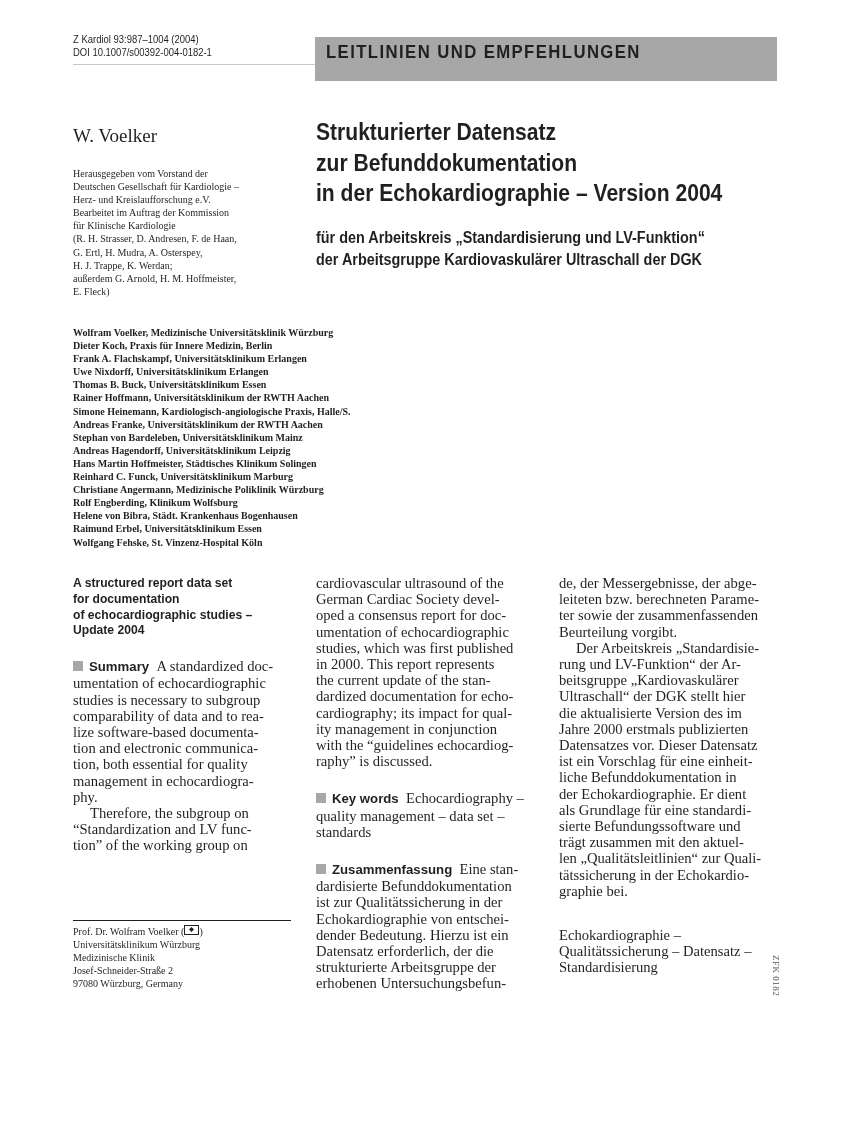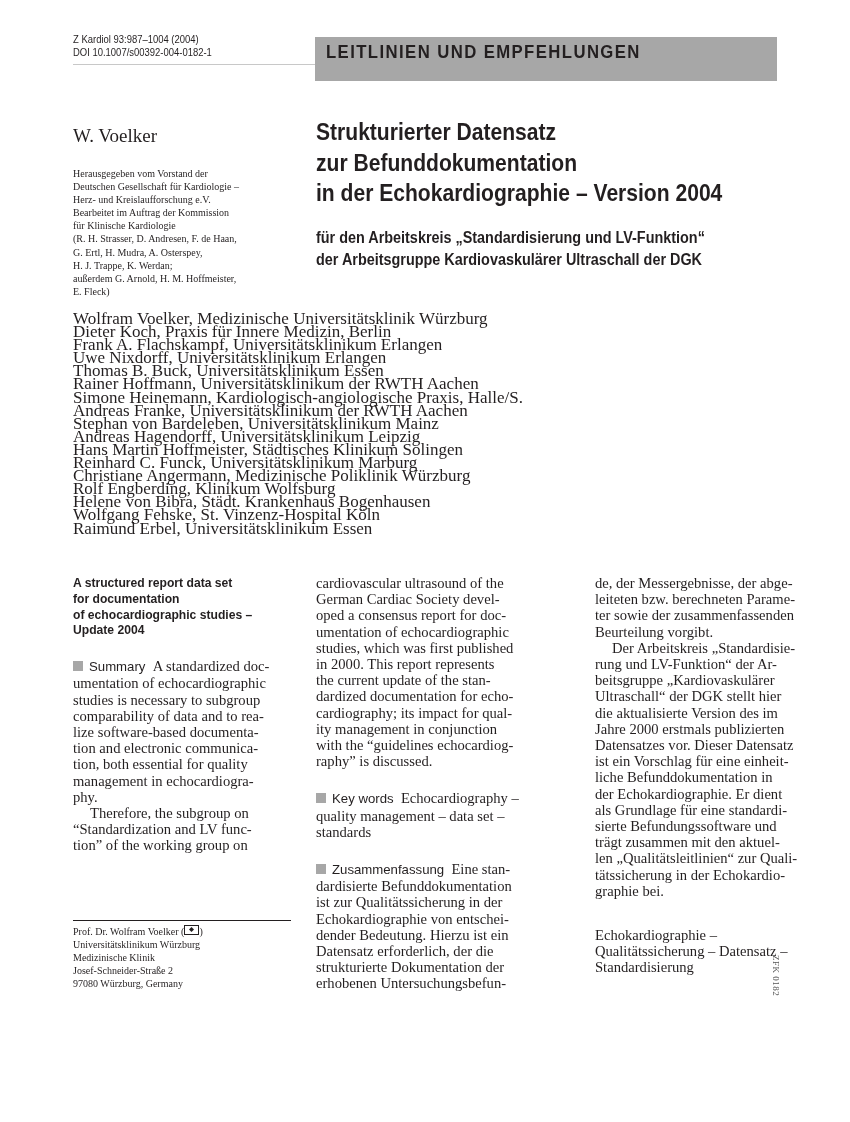--- a/index.html
+++ b/index.html
@@ -12,28 +12,28 @@
     #section-banner { left: 315px; top: 37px; width: 462px; height: 44px; background: #a7a7a7; }
     #section-banner span { position: absolute; left: 11px; top: 4px; font-size: 19px; font-weight: bold; letter-spacing: 1.6px; color: #231f20; transform: scaleX(0.88); transform-origin: left top; white-space: nowrap; }
     #header-rule { left: 73px; top: 64px; width: 242px; height: 1px; background: #c8c8c8; }
 
     #author-name { left: 73px; top: 125px; font-size: 19px; }
     #editorial-note { left: 73px; top: 167px; font-size: 10px; line-height: 13.1px; width: 240px; }
 
     #main-title { left: 316px; top: 117px; font-size: 24.5px; font-weight: bold; line-height: 30.5px; transform: scaleX(0.86); transform-origin: left top; white-space: nowrap; }
     #subtitle { left: 316px; top: 227px; font-size: 16px; font-weight: bold; line-height: 22px; transform: scaleX(0.90); transform-origin: left top; white-space: nowrap; }
 
-    #authors-list { left: 73px; top: 312px; font-size: 17px; line-height: 13.1px; white-space: nowrap; }
+    #authors-list { left: 73px; top: 326px; font-size: 10px; line-height: 13.1px; white-space: nowrap; font-weight: bold; }
 
     .col { position: absolute; font-size: 14.6px; line-height: 16.2px; width: 230px; }
     #col-1 { left: 73px; top: 575px; }
     #col-2 { left: 316px; top: 575px; }
-    #col-3 { left: 559px; top: 575px; margin-left: 36px; }
+    #col-3 { left: 559px; top: 575px; }
     .en-title { font-size: 13.2px; font-weight: bold; line-height: 15.8px; transform: scaleX(0.92); transform-origin: left top; white-space: nowrap; }
-    .sec-head { font-weight: normal; font-size: 13.2px; }
+    .sec-head { font-weight: bold; font-size: 13.2px; }
     .sq { display: inline-block; width: 10px; height: 10px; background: #a7a7a7; margin-right: 6px; vertical-align: 0px; }
     .indent { text-indent: 17px; }
 
     #footnote-rule { left: 73px; top: 920px; width: 218px; height: 1px; background: #231f20; }
     #corresp { left: 73px; top: 925px; font-size: 10px; line-height: 13.1px; white-space: nowrap; }
     .mail-icon { display: inline-block; width: 13px; height: 8px; border: 1px solid #231f20; position: relative; vertical-align: 0px; }
     .mail-icon::after { content: ""; position: absolute; left: 4px; top: 1px; width: 5px; height: 5px; background: #231f20; transform: rotate(45deg) scale(0.7); }
 
     #side-code { left: 781px; top: 955px; font-size: 9px; color: #555; transform: rotate(90deg); transform-origin: left top; white-space: nowrap; letter-spacing: 0.5px; }
   </style>
@@ -82,22 +82,22 @@
   <div>Rainer Hoffmann, Universitätsklinikum der RWTH Aachen</div>
   <div>Simone Heinemann, Kardiologisch-angiologische Praxis, Halle/S.</div>
   <div>Andreas Franke, Universitätsklinikum der RWTH Aachen</div>
   <div>Stephan von Bardeleben, Universitätsklinikum Mainz</div>
   <div>Andreas Hagendorff, Universitätsklinikum Leipzig</div>
   <div>Hans Martin Hoffmeister, Städtisches Klinikum Solingen</div>
   <div>Reinhard C. Funck, Universitätsklinikum Marburg</div>
   <div>Christiane Angermann, Medizinische Poliklinik Würzburg</div>
   <div>Rolf Engberding, Klinikum Wolfsburg</div>
   <div>Helene von Bibra, Städt. Krankenhaus Bogenhausen</div>
+  <div>Raimund Erbel, Universitätsklinikum Essen</div>
   <div>Wolfgang Fehske, St. Vinzenz-Hospital Köln</div>
-  <div>Raimund Erbel, Universitätsklinikum Essen</div>
 </div>
 
 <div id="col-1" class="col serif">
   <div class="en-title sans">
     <div>A structured report data set</div>
     <div>for documentation</div>
     <div>of echocardiographic studies –</div>
     <div>Update 2004</div>
   </div>
   <div style="height:20px"></div>
@@ -139,21 +139,21 @@
     <div>standards</div>
   </div>
   <div style="height:21px"></div>
   <div>
     <div><span class="sq"></span><span class="sec-head sans">Zusammenfassung</span>&nbsp;&nbsp;<span>Eine stan-</span></div>
     <div>dardisierte Befunddokumentation</div>
     <div>ist zur Qualitätssicherung in der</div>
     <div>Echokardiographie von entschei-</div>
     <div>dender Bedeutung. Hierzu ist ein</div>
     <div>Datensatz erforderlich, der die</div>
-    <div>strukturierte Dokumentation der</div>
+    <div>strukturierte Arbeitsgruppe der</div>
     <div>erhobenen Untersuchungsbefun-</div>
   </div>
 </div>
 
 <div id="col-3" class="col serif">
   <div>
     <div>de, der Messergebnisse, der abge-</div>
     <div>leiteten bzw. berechneten Parame-</div>
     <div>ter sowie der zusammenfassenden</div>
     <div>Beurteilung vorgibt.</div>

